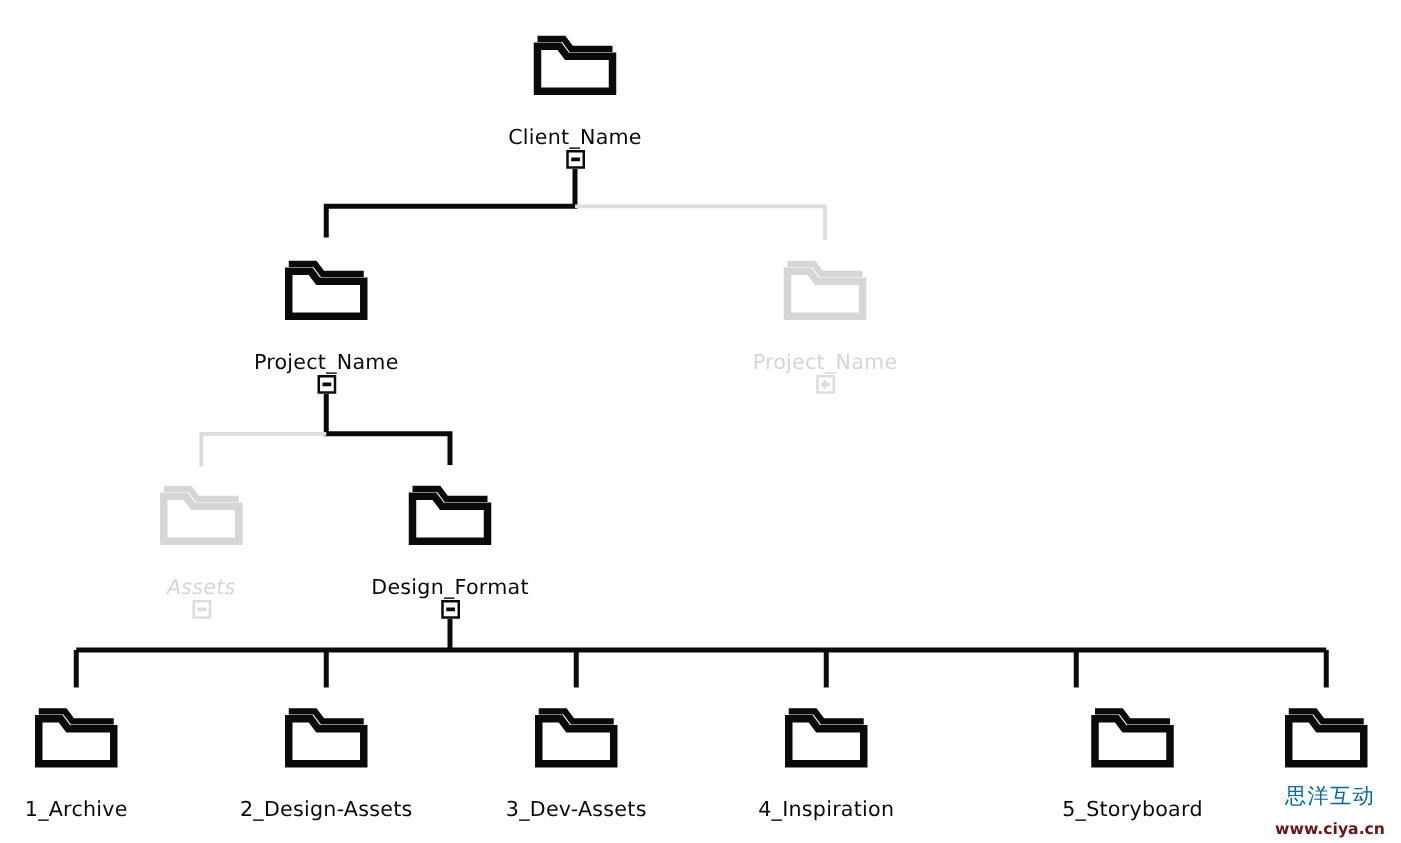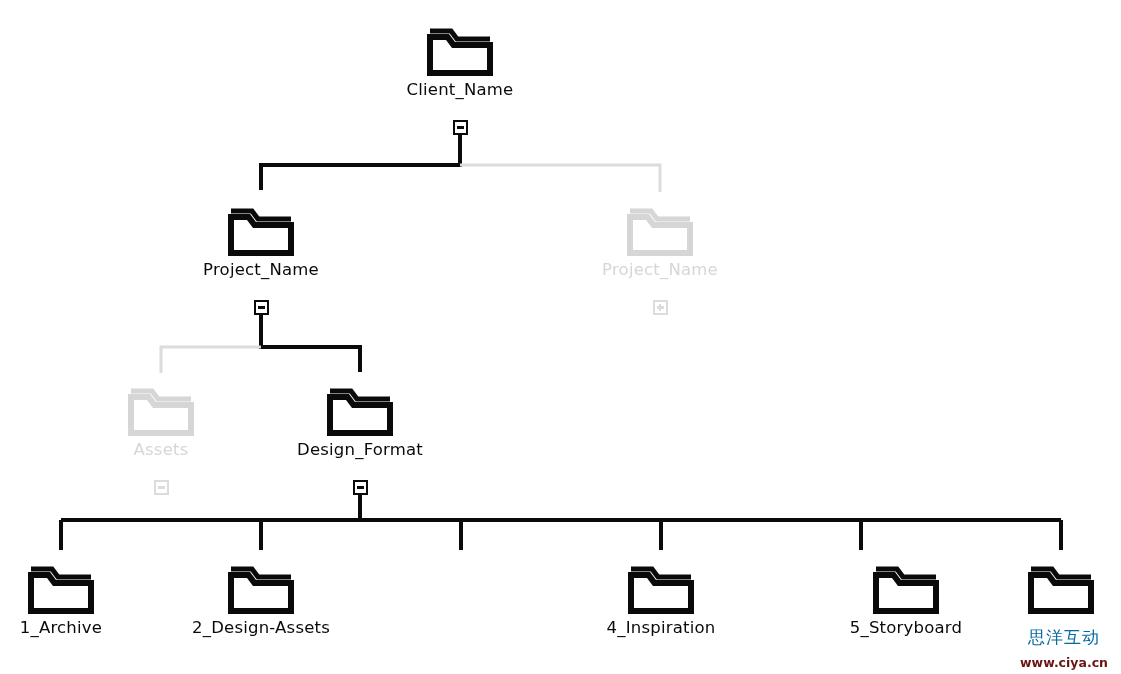--- a/index.html
+++ b/index.html
@@ -32,21 +32,21 @@
     flex-direction: column;
     align-items: center;
     width: 200px;
     margin-left: -100px;
   }
   .folder-icon {
     display: block;
     line-height: 0;
   }
   .node-label {
-    margin-top: 0;
+    margin-top: 20px;
     font-size: 16.5px;
     letter-spacing: 0.2px;
     white-space: nowrap;
     color: #0a0a0a;
   }
   .node.dim .node-label {
     color: #d6d6d6;
   }
   .toggle {
     position: absolute;
@@ -168,21 +168,21 @@
         <path d="M6 9 L27 9 L33 17 L66 17" fill="none" stroke="#d6d6d6" stroke-width="5"></path>
       </svg>
     </span>
     <span class="node-label">Project_Name</span>
   </div>
   <div class="toggle dim" style="left:660px; top:300px;">
     <span class="bar-h"></span>
     <span class="bar-v"></span>
   </div>
 
-  <div class="node dim" style="left:161px; top:382px;">
+  <div class="node dim" style="left:161px; top:382px;font-style:italic;">
     <span class="folder-icon">
       <svg width="72" height="58" viewBox="0 0 72 58">
         <path d="M3 12 L3 54 L69 54 L69 20 L31 20 L25 12 Z
                  M9 18 L22 18 L28 26 L63 26 L63 48 L9 48 Z" fill="#d6d6d6" fill-rule="evenodd"></path>
         <path d="M6 9 L27 9 L33 17 L66 17" fill="none" stroke="#d6d6d6" stroke-width="5"></path>
       </svg>
     </span>
     <span class="node-label">Assets</span>
   </div>
   <div class="toggle dim minus" style="left:161px; top:480px;">
@@ -220,20 +220,30 @@
     <span class="folder-icon">
       <svg width="72" height="58" viewBox="0 0 72 58">
         <path d="M3 12 L3 54 L69 54 L69 20 L31 20 L25 12 Z
                  M9 18 L22 18 L28 26 L63 26 L63 48 L9 48 Z" fill="#0a0a0a" fill-rule="evenodd"></path>
         <path d="M6 9 L27 9 L33 17 L66 17" fill="none" stroke="#0a0a0a" stroke-width="5"></path>
       </svg>
     </span>
     <span class="node-label">2_Design-Assets</span>
   </div>
 
+  <div class="node" style="left:461px; top:560px;">
+    <span class="folder-icon">
+      <svg width="72" height="58" viewBox="0 0 72 58">
+        <path d="M3 12 L3 54 L69 54 L69 20 L31 20 L25 12 Z
+                 M9 18 L22 18 L28 26 L63 26 L63 48 L9 48 Z" fill="#0a0a0a" fill-rule="evenodd"></path>
+        <path d="M6 9 L27 9 L33 17 L66 17" fill="none" stroke="#0a0a0a" stroke-width="5"></path>
+      </svg>
+    </span>
+    <span class="node-label">3_Dev-Assets</span>
+  </div>
 
   <div class="node" style="left:661px; top:560px;">
     <span class="folder-icon">
       <svg width="72" height="58" viewBox="0 0 72 58">
         <path d="M3 12 L3 54 L69 54 L69 20 L31 20 L25 12 Z
                  M9 18 L22 18 L28 26 L63 26 L63 48 L9 48 Z" fill="#0a0a0a" fill-rule="evenodd"></path>
         <path d="M6 9 L27 9 L33 17 L66 17" fill="none" stroke="#0a0a0a" stroke-width="5"></path>
       </svg>
     </span>
     <span class="node-label">4_Inspiration</span>

